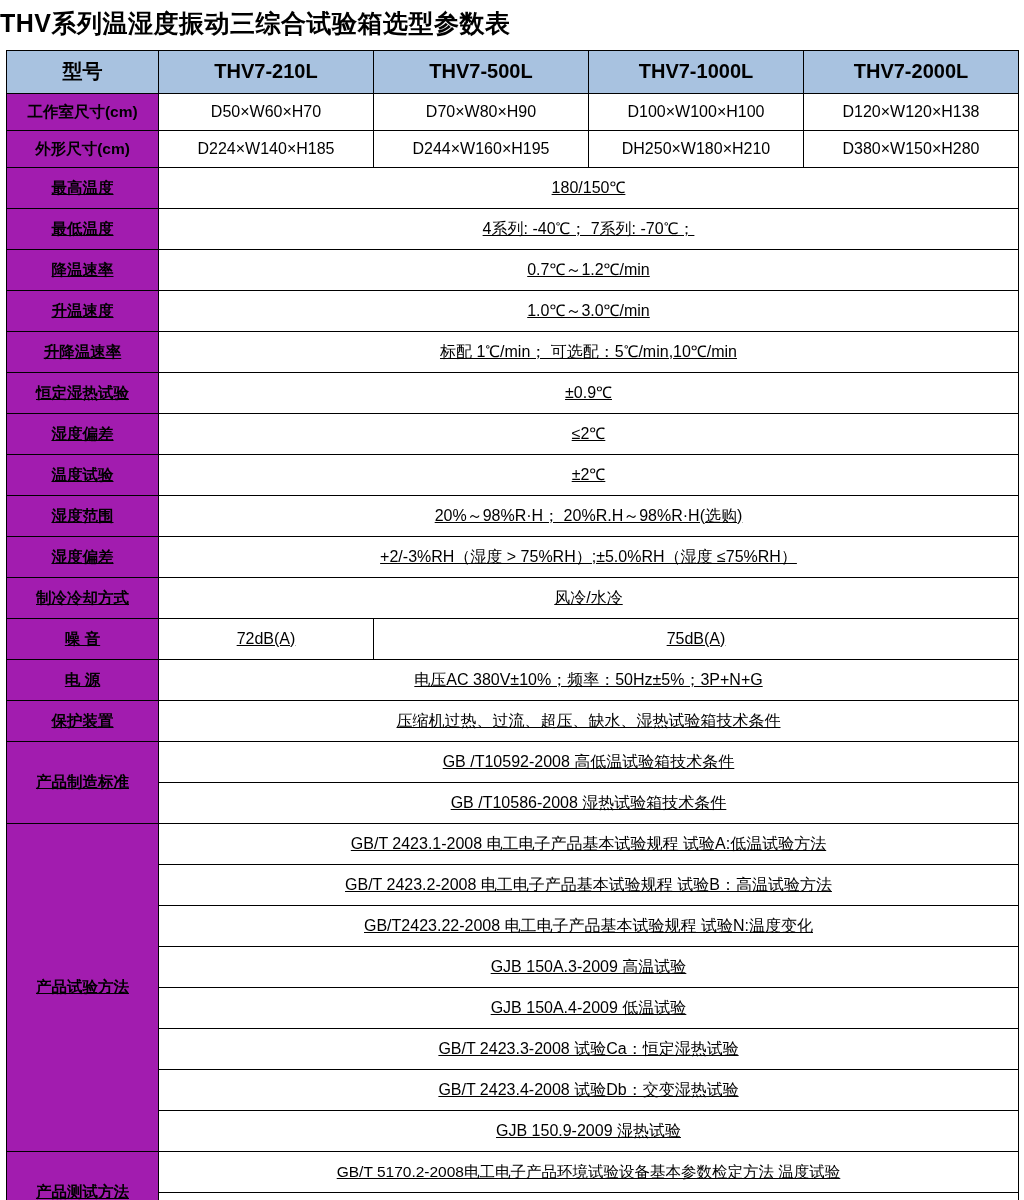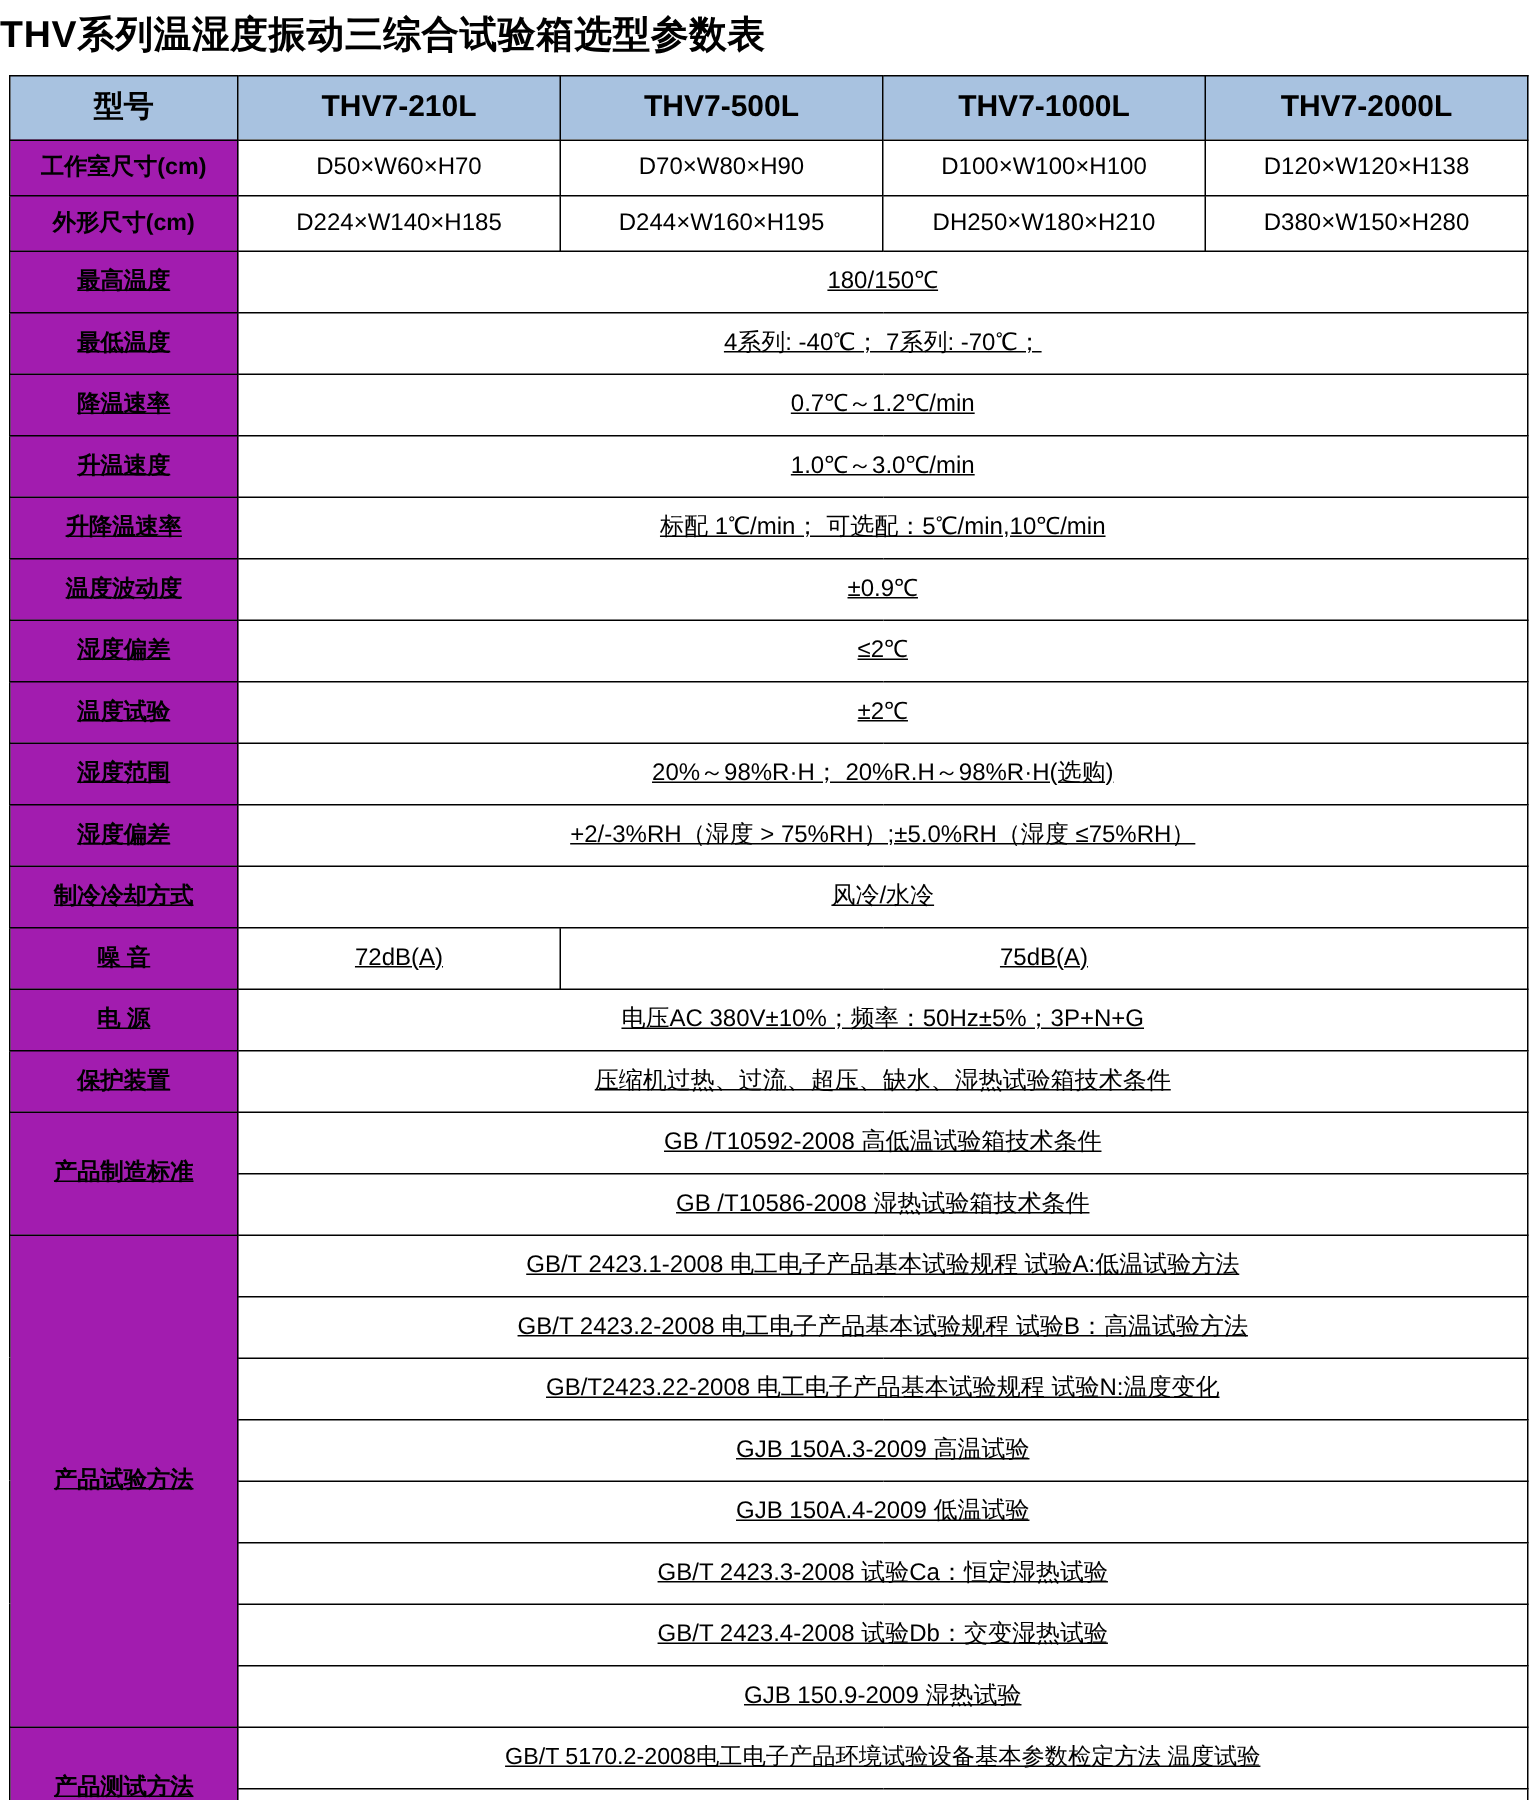--- a/index.html
+++ b/index.html
@@ -130,21 +130,21 @@
         <td class="label">升温速度</td>
         <td class="val" colspan="4">1.0℃～3.0℃/min</td>
       </tr>
 
       <tr class="r-norm">
         <td class="label">升降温速率</td>
         <td class="val" colspan="4">标配 1℃/min； 可选配：5℃/min,10℃/min</td>
       </tr>
 
       <tr class="r-norm">
-        <td class="label">温度波动度</td>
+        <td class="label">恒定湿热试验</td>
         <td class="val" colspan="4">±0.9℃</td>
       </tr>
 
       <tr class="r-norm">
         <td class="label">湿度偏差</td>
         <td class="val" colspan="4">≤2℃</td>
       </tr>
 
       <tr class="r-norm">
         <td class="label">温度试验</td>

